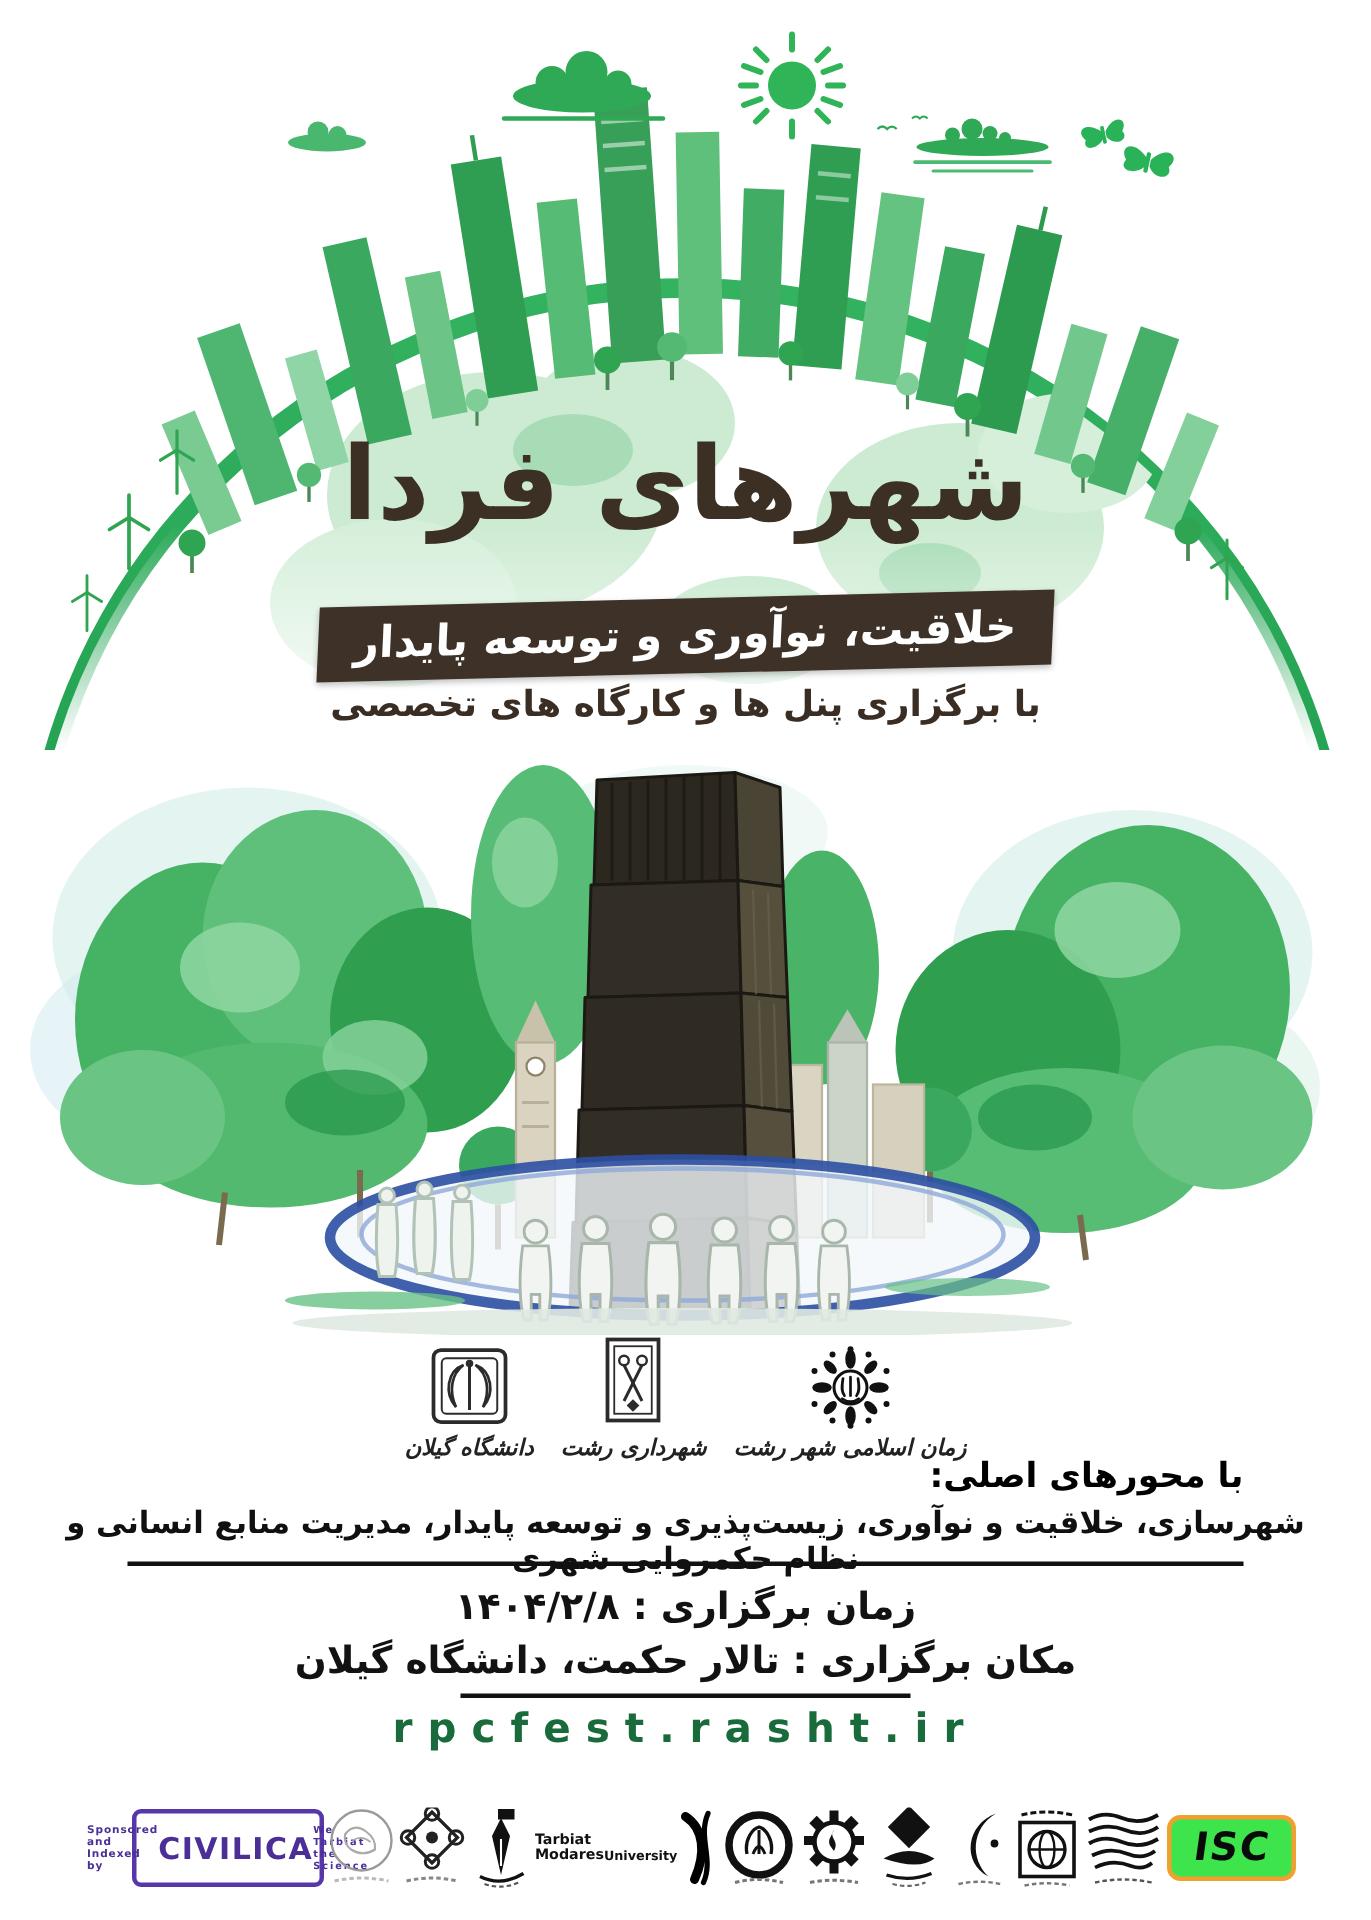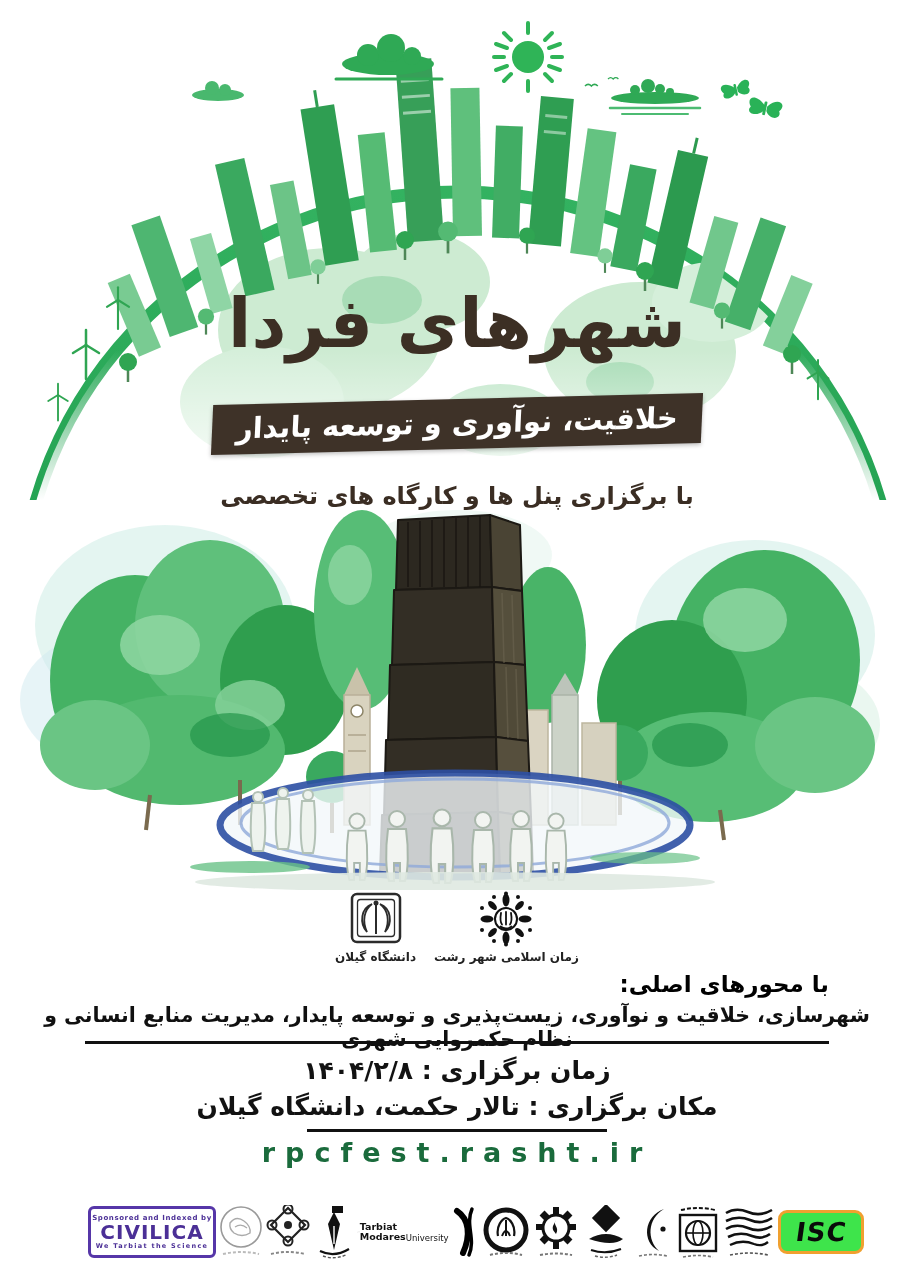--- a/index.html
+++ b/index.html
@@ -9,44 +9,44 @@
   svg{display:block;}
   
   .conf-type{top:257px;left:0;width:914px;display:flex;align-items:center;justify-content:center;gap:16px;z-index:5;}
   .conf-type .dash{width:52px;height:3.5px;background:#3b2e24;border-radius:2px;}
   .conf-type .txt{font-size:27px;font-weight:bold;color:#3b2e24;direction:rtl;}
   .main-title{top:284px;left:0;width:914px;text-align:center;font-size:68px;font-weight:bold;color:#3c2f24;
               direction:rtl;z-index:5;letter-spacing:-1px;}
   .banner-wrap{top:399px;left:0;width:914px;text-align:center;z-index:5;}
   .banner{display:inline-block;background:#3e3228;color:#ffffff;font-size:29px;font-weight:bold;direction:rtl;
           padding:7px 24px 9px;transform:rotate(-1.4deg) skewX(-4deg);box-shadow:0 2px 4px rgba(0,0,0,.25);}
-  .tagline{top:482px;left:0;width:914px;text-align:center;font-size:24px;font-weight:bold;color:#3a2d23;direction:rtl;z-index:5;}
+  .tagline{top:455px;left:0;width:914px;text-align:center;font-size:24px;font-weight:bold;color:#3a2d23;direction:rtl;z-index:5;}
   
   .organizers{top:891px;left:0;width:914px;display:flex;justify-content:center;align-items:flex-end;gap:18px;z-index:5;}
   .org{display:flex;flex-direction:column;align-items:center;gap:3px;}
-  .org .cap{font-size:12px;font-weight:bold;color:#222;direction:rtl;white-space:nowrap;text-align:center;}
+  .org .cap{font-size:15px;font-weight:bold;font-style:italic;color:#222;direction:rtl;white-space:nowrap;text-align:center;}
   
   .topics-label{top:971px;right:85px;font-size:23px;font-weight:bold;color:#000000;direction:rtl;z-index:5;}
   .topics{top:1003px;left:42px;width:830px;text-align:center;font-size:20.5px;font-weight:bold;color:#101010;direction:rtl;z-index:5;}
   .divider1{top:1041px;left:85px;width:744px;height:3px;background:#111;z-index:5;}
   .date-line{top:1056px;left:0;width:914px;text-align:center;font-size:25px;font-weight:bold;color:#121212;direction:rtl;z-index:5;}
   .venue-line{top:1092px;left:0;width:914px;text-align:center;font-size:25px;font-weight:bold;color:#121212;direction:rtl;z-index:5;}
   .divider2{top:1129px;left:307px;width:300px;height:2.5px;background:#111;z-index:5;}
   .website{top:1137px;left:0;width:914px;text-align:center;font-size:27px;font-weight:bold;color:#1a6b3c;
            letter-spacing:10px;box-sizing:border-box;z-index:5;}
   
   .sponsors{top:1196px;left:88px;width:776px;height:72px;display:flex;align-items:center;justify-content:space-between;z-index:5;}
-  .civilica{width:122px;height:46px;border:3px solid #5636a8;border-radius:6px;display:flex;flex-direction:column;
+  .civilica{width:122px;height:46px;border:3px solid #5636a8;border-radius:6px;display:flex;flex-direction:row;
             align-items:center;justify-content:center;color:#4b2f96;background:#fff;}
   .civilica .l1{font-size:7px;font-weight:bold;letter-spacing:.6px;}
   .civilica .nm{font-size:20px;font-weight:900;letter-spacing:1px;line-height:20px;}
   .civilica .l3{font-size:6.5px;font-weight:bold;letter-spacing:1.3px;}
   .tarbiat{display:flex;flex-direction:row;align-items:center;width:92px;color:#111;}
   .tarbiat .t1{font-size:9.5px;font-weight:800;line-height:10px;}
-  .tarbiat .t2{font-size:8.5px;font-weight:400;line-height:9px;margin-top:13px;}
+  .tarbiat .t2{font-size:8.5px;font-weight:700;line-height:9px;margin-top:13px;}
   .isc{width:80px;height:38px;background:#3ee44b;border:3px solid #f0a02f;border-radius:9px;display:flex;
        align-items:center;justify-content:center;}
   .isc span{font-size:26px;font-weight:900;color:#0a0a0a;transform:skewX(-8deg);letter-spacing:1px;}
 </style>
 </head>
 <body>
 
 <div class="poster">
 
   <svg class="abs" style="top:0;left:0;z-index:1" width="914" height="500" viewBox="0 0 914 500">
@@ -340,20 +340,32 @@
     <div class="org">
       <svg width="54" height="56" viewBox="0 0 54 56">
         <rect x="3" y="3" width="48" height="48" rx="5" fill="none" stroke="#2b2b2b" stroke-width="2.5"></rect>
         <rect x="8.5" y="8.5" width="37" height="37" rx="3" fill="none" stroke="#2b2b2b" stroke-width="1.3"></rect>
         <path d="M23,13 C12,17 10,32 18,41 C13,30 15,19 23,13 Z" fill="none" stroke="#2b2b2b" stroke-width="1.8"></path>
         <path d="M31,13 C42,17 44,32 36,41 C41,30 39,19 31,13 Z" fill="none" stroke="#2b2b2b" stroke-width="1.8"></path>
         <line x1="27" y1="13" x2="27" y2="43" stroke="#2b2b2b" stroke-width="2"></line>
         <circle cx="27" cy="12" r="2.5" fill="#2b2b2b"></circle>
       </svg>
       <div class="cap">دانشگاه گیلان</div>
+    </div>
+    <div class="org">
+      <svg width="38" height="62" viewBox="0 0 38 62">
+        <rect x="2" y="2" width="34" height="54" fill="#fff" stroke="#2b2b2b" stroke-width="2.5"></rect>
+        <rect x="6.5" y="6.5" width="25" height="45" fill="none" stroke="#2b2b2b" stroke-width="1.2"></rect>
+        <circle cx="13" cy="16" r="3.2" fill="none" stroke="#2b2b2b" stroke-width="1.6"></circle>
+        <circle cx="25" cy="16" r="3.2" fill="none" stroke="#2b2b2b" stroke-width="1.6"></circle>
+        <line x1="13" y1="19" x2="25" y2="43" stroke="#2b2b2b" stroke-width="2"></line>
+        <line x1="25" y1="19" x2="13" y2="43" stroke="#2b2b2b" stroke-width="2"></line>
+        <rect x="16" y="43" width="6" height="6" transform="rotate(45 19 46)" fill="#2b2b2b"></rect>
+      </svg>
+      <div class="cap">شهرداری رشت</div>
     </div>
     <div class="org">
       <svg width="64" height="56" viewBox="0 0 64 52">
         <g fill="#111">
           <ellipse cx="32" cy="7" rx="3.5" ry="6.5"></ellipse>
           <ellipse cx="32" cy="45" rx="3.5" ry="6.5"></ellipse>
           <ellipse cx="13" cy="26" rx="6.5" ry="3.5"></ellipse>
           <ellipse cx="51" cy="26" rx="6.5" ry="3.5"></ellipse>
           <ellipse cx="18.5" cy="12.5" rx="3" ry="5.5" transform="rotate(-45 18.5 12.5)"></ellipse>
           <ellipse cx="45.5" cy="12.5" rx="3" ry="5.5" transform="rotate(45 45.5 12.5)"></ellipse>

